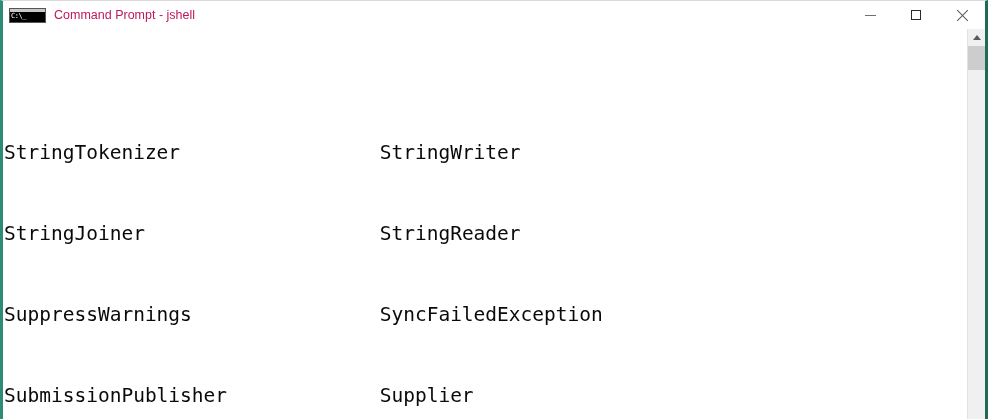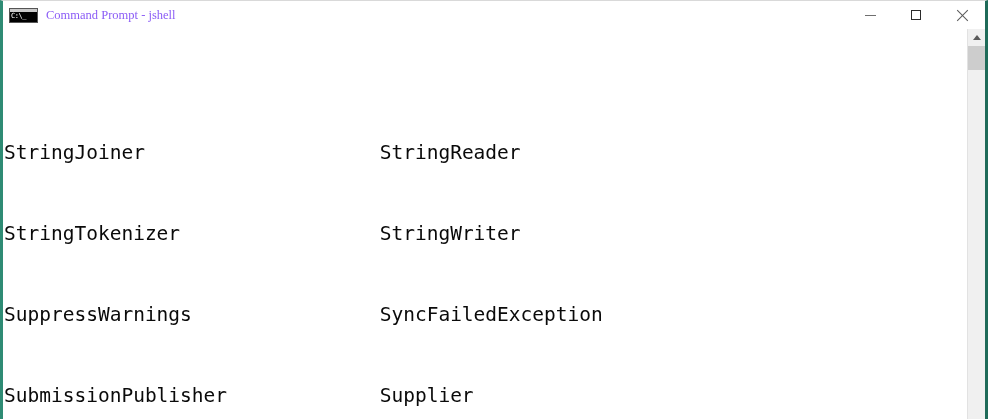--- a/index.html
+++ b/index.html
@@ -31,21 +31,21 @@
     user-select: none;
   }
   #title-left {
     display: flex;
     align-items: center;
     padding-left: 6px;
     flex: 1 1 auto;
     min-width: 0;
   }
   .cmd-icon {
-    width: 29px;
+    width: 37px;
     height: 15px;
     background: #000000;
     border: 1px solid #555;
     position: relative;
     margin-right: 8px;
     flex: none;
     box-sizing: border-box;
   }
   .cmd-icon .bar {
     position: absolute;
@@ -56,23 +56,23 @@
   .cmd-icon .txt {
     position: absolute;
     top: 3px; left: 1px;
     font-family: "DejaVu Sans Mono", monospace;
     font-size: 7px;
     line-height: 9px;
     color: #ffffff;
     letter-spacing: -0.5px;
   }
   #title-text {
-    font-family: Liberation Serif, serif;
+    font-family: Liberation Sans, sans-serif;
     font-size: 12.5px;
-    color: #8b5cf6;
+    color: #be185d;
     white-space: nowrap;
     overflow: hidden;
     text-overflow: ellipsis;
     text-align: center;
   }
   #win-controls {
     display: flex;
     flex: none;
     height: 28px;
   }
@@ -202,22 +202,22 @@
       </button>
     </div>
   </div>
 
   <div id="console-wrap">
 
     <div id="console">
       <div id="console-text">
 
         
+        <div class="line"><span>StringTokenizer</span><span>                 </span><span>StringWriter</span></div>
         <div class="line"><span>StringJoiner</span><span>                    </span><span>StringReader</span></div>
-        <div class="line"><span>StringTokenizer</span><span>                 </span><span>StringWriter</span></div>
         <div class="line"><span>SuppressWarnings</span><span>                </span><span>SyncFailedException</span></div>
         <div class="line"><span>SubmissionPublisher</span><span>             </span><span>Supplier</span></div>
         
 
         
 
         
         
 
         

